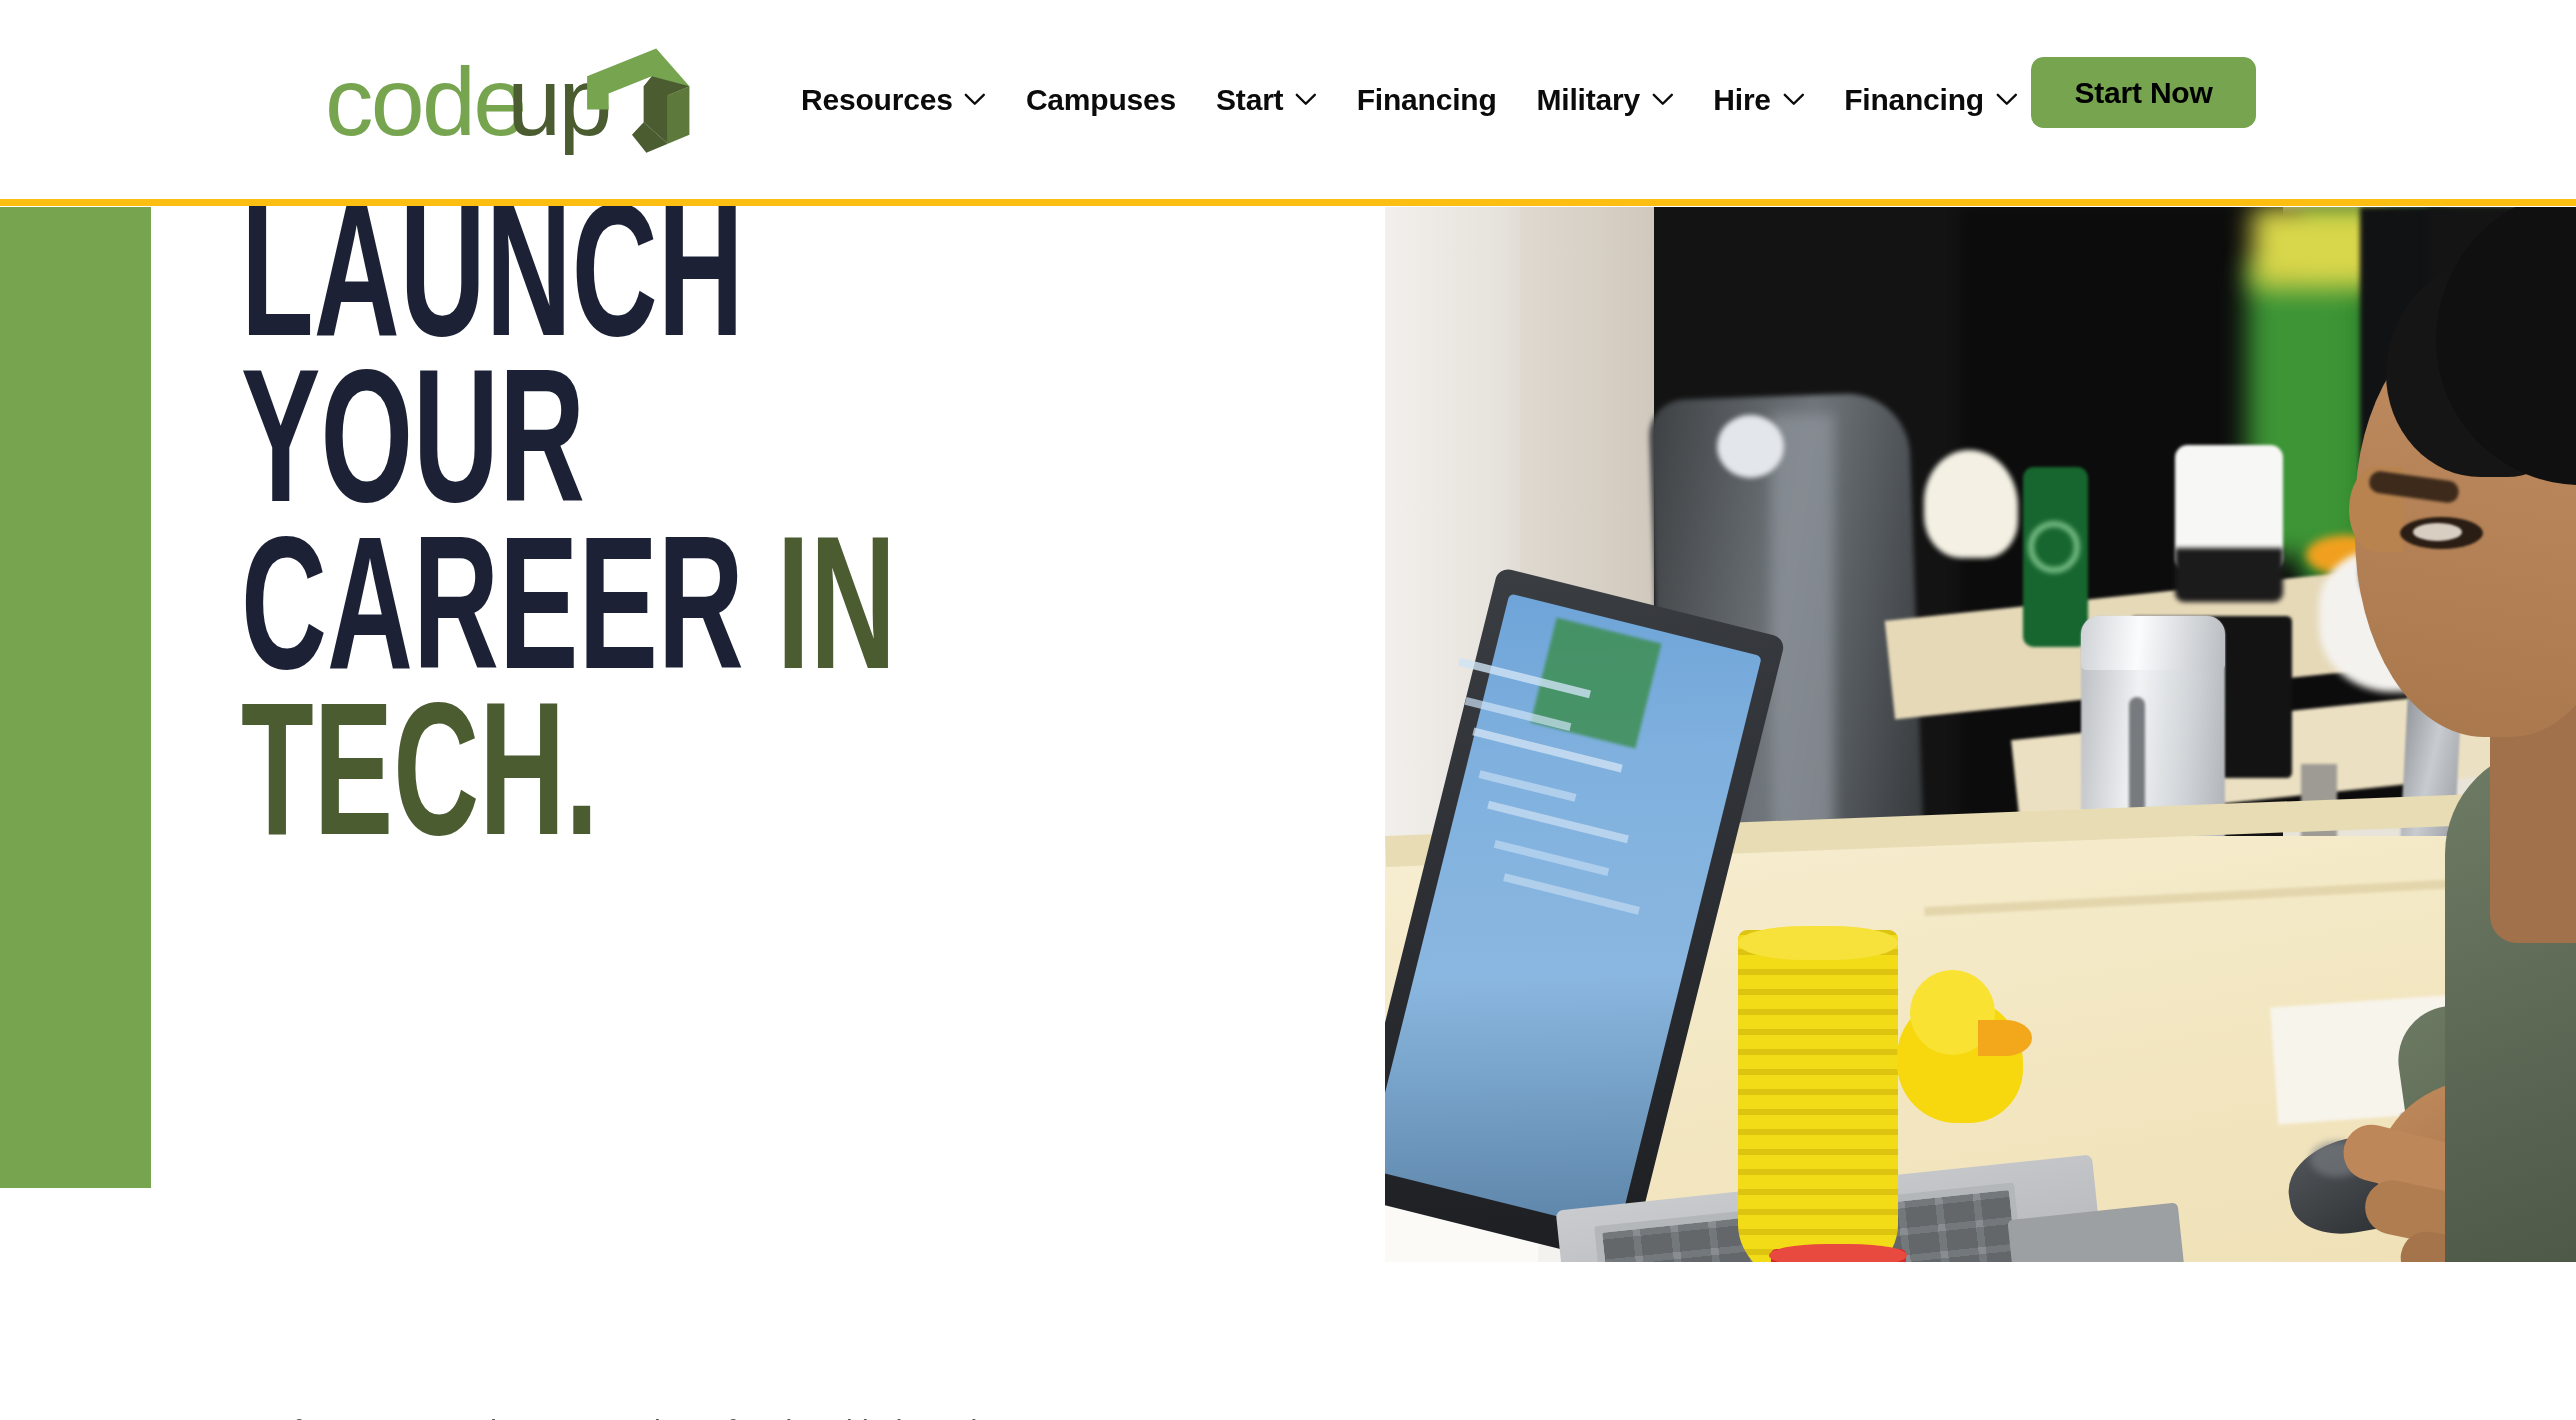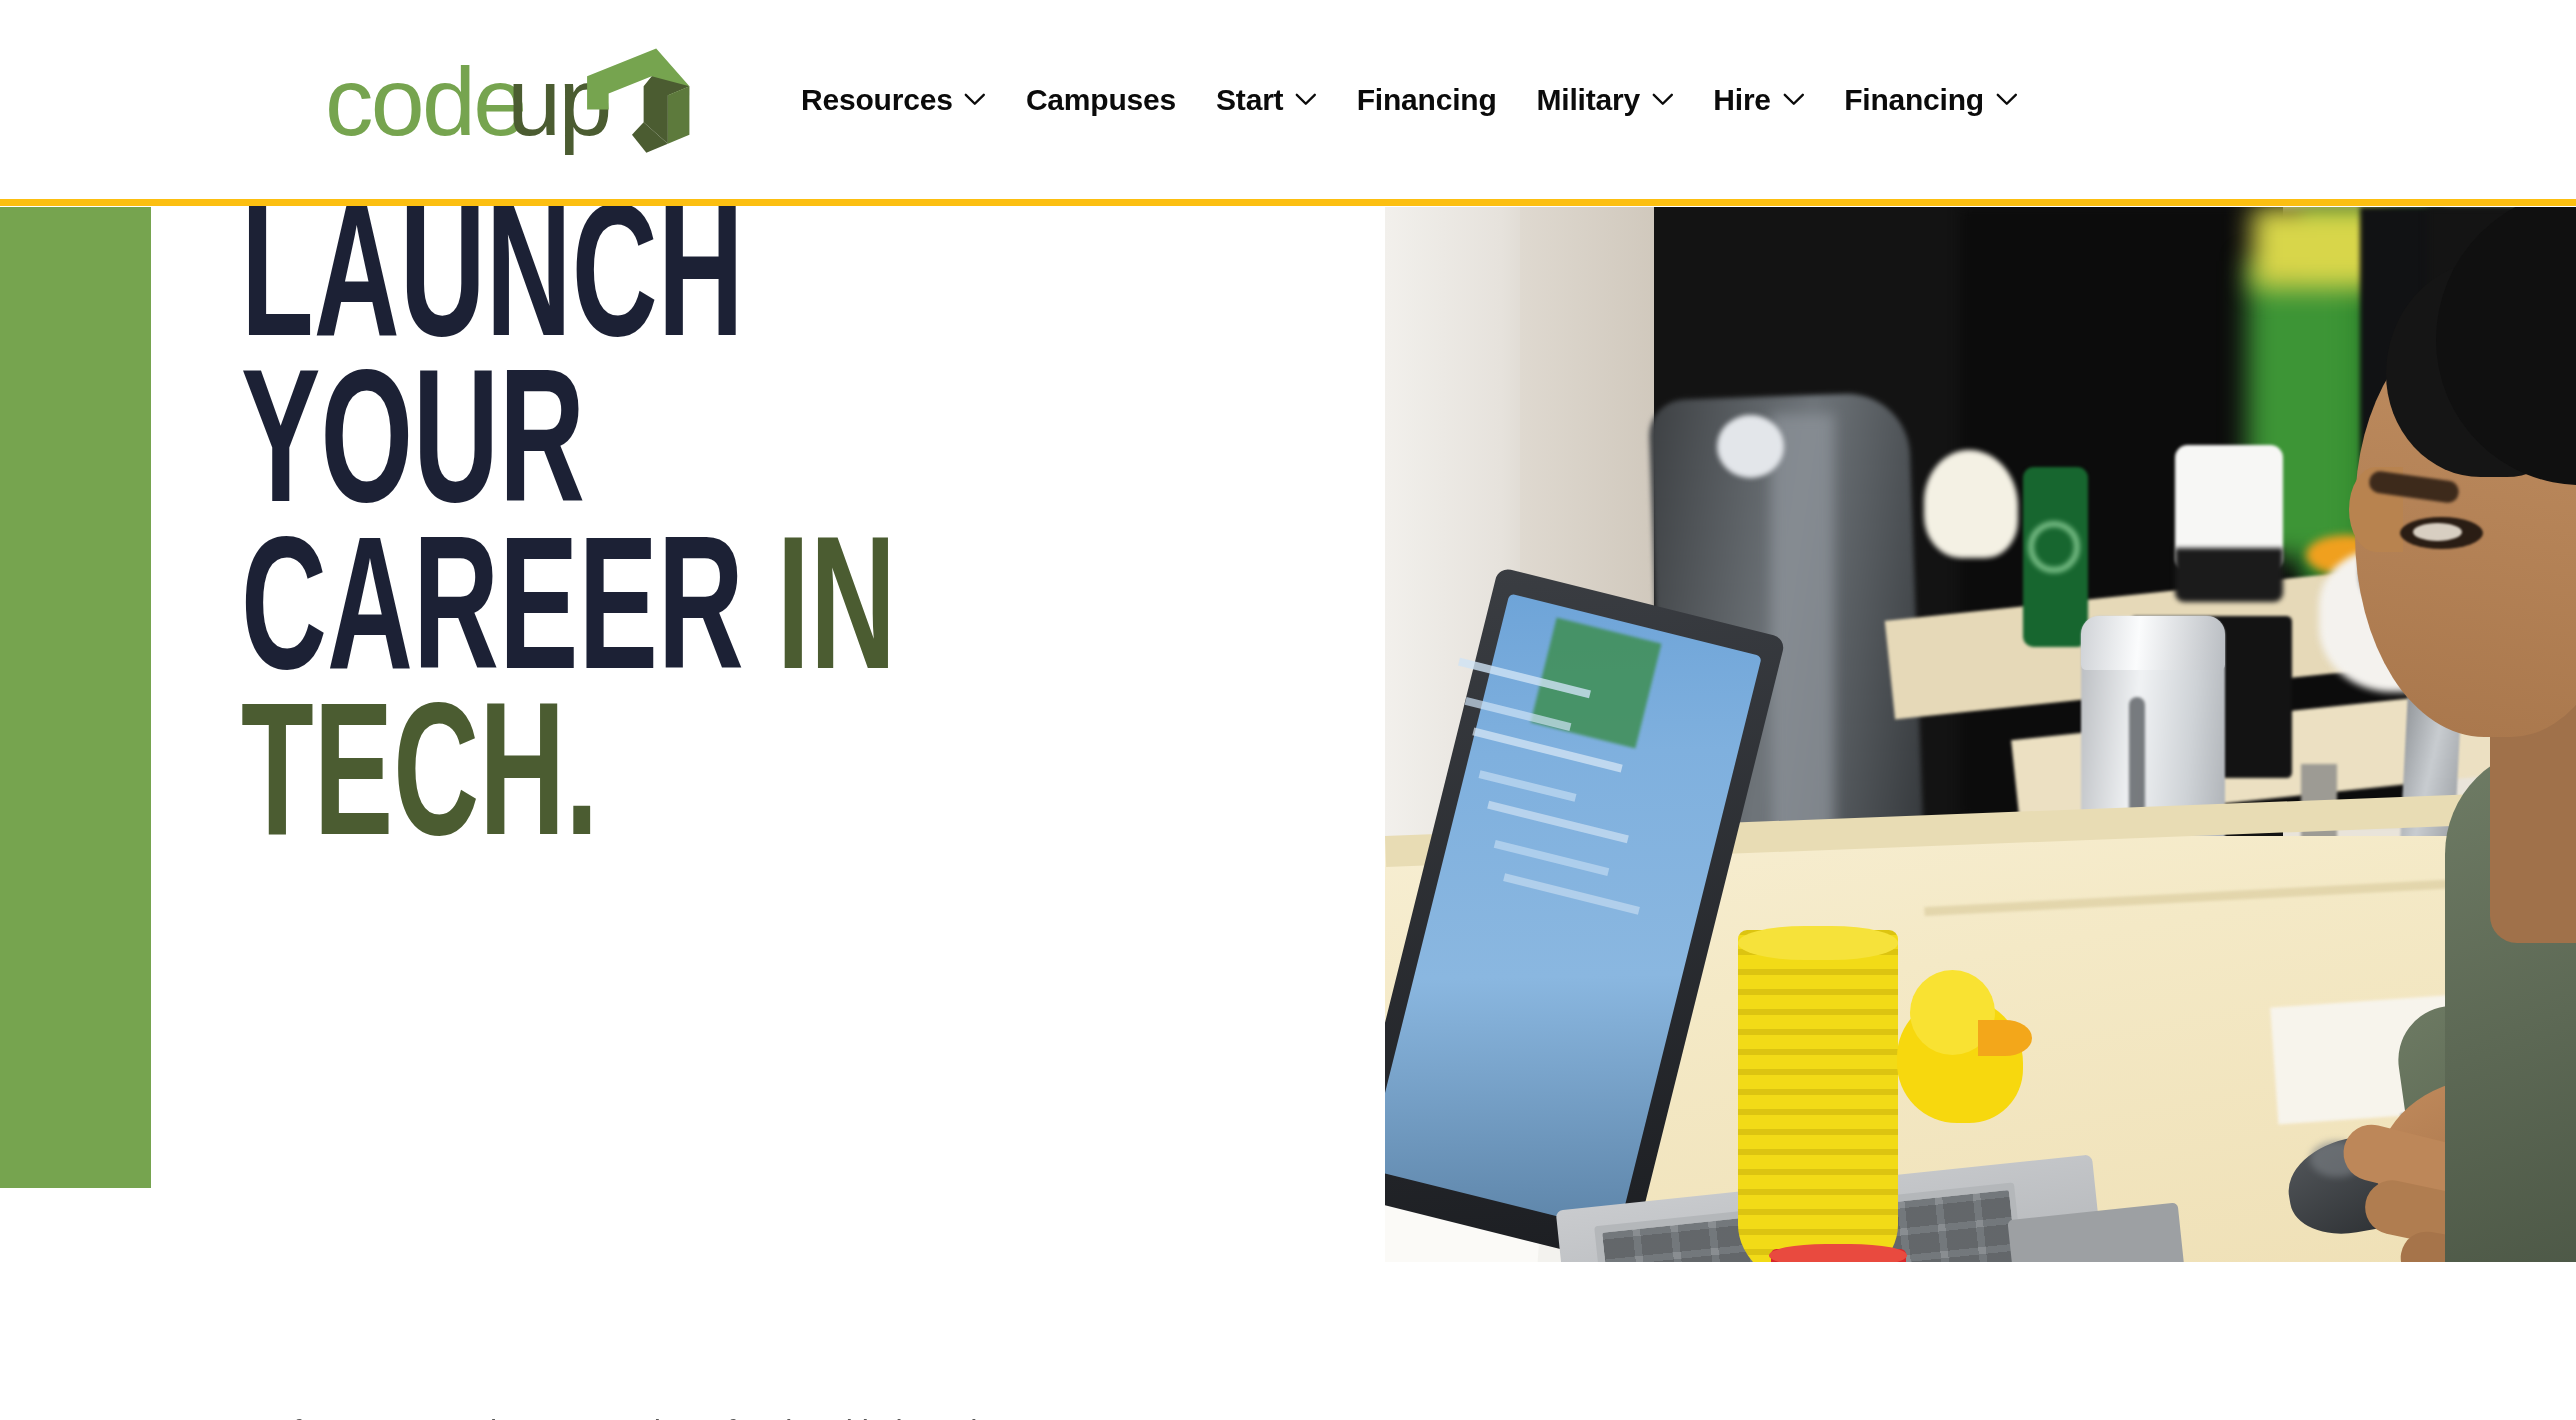--- a/index.html
+++ b/index.html
@@ -327,20 +327,21 @@
 
     <div class="nav-item">
       <span class="nav-label">Financing</span>
       <svg class="chev" viewBox="0 0 24 14">
         <path d="M2 2 L12 12 L22 2" fill="none" stroke="#0b0b0b" stroke-width="2.6" stroke-linecap="round" stroke-linejoin="round"></path>
       </svg>
     </div>
 
   </nav>
 
+  <button class="header-cta">Start Now</button>
 </header>
 
 <div class="yellow-rule"></div>
 
 <div class="green-block"></div>
 
 <section class="hero">
 
   <h1 class="hero-heading">
     <span class="ln">LAUNCH</span>

